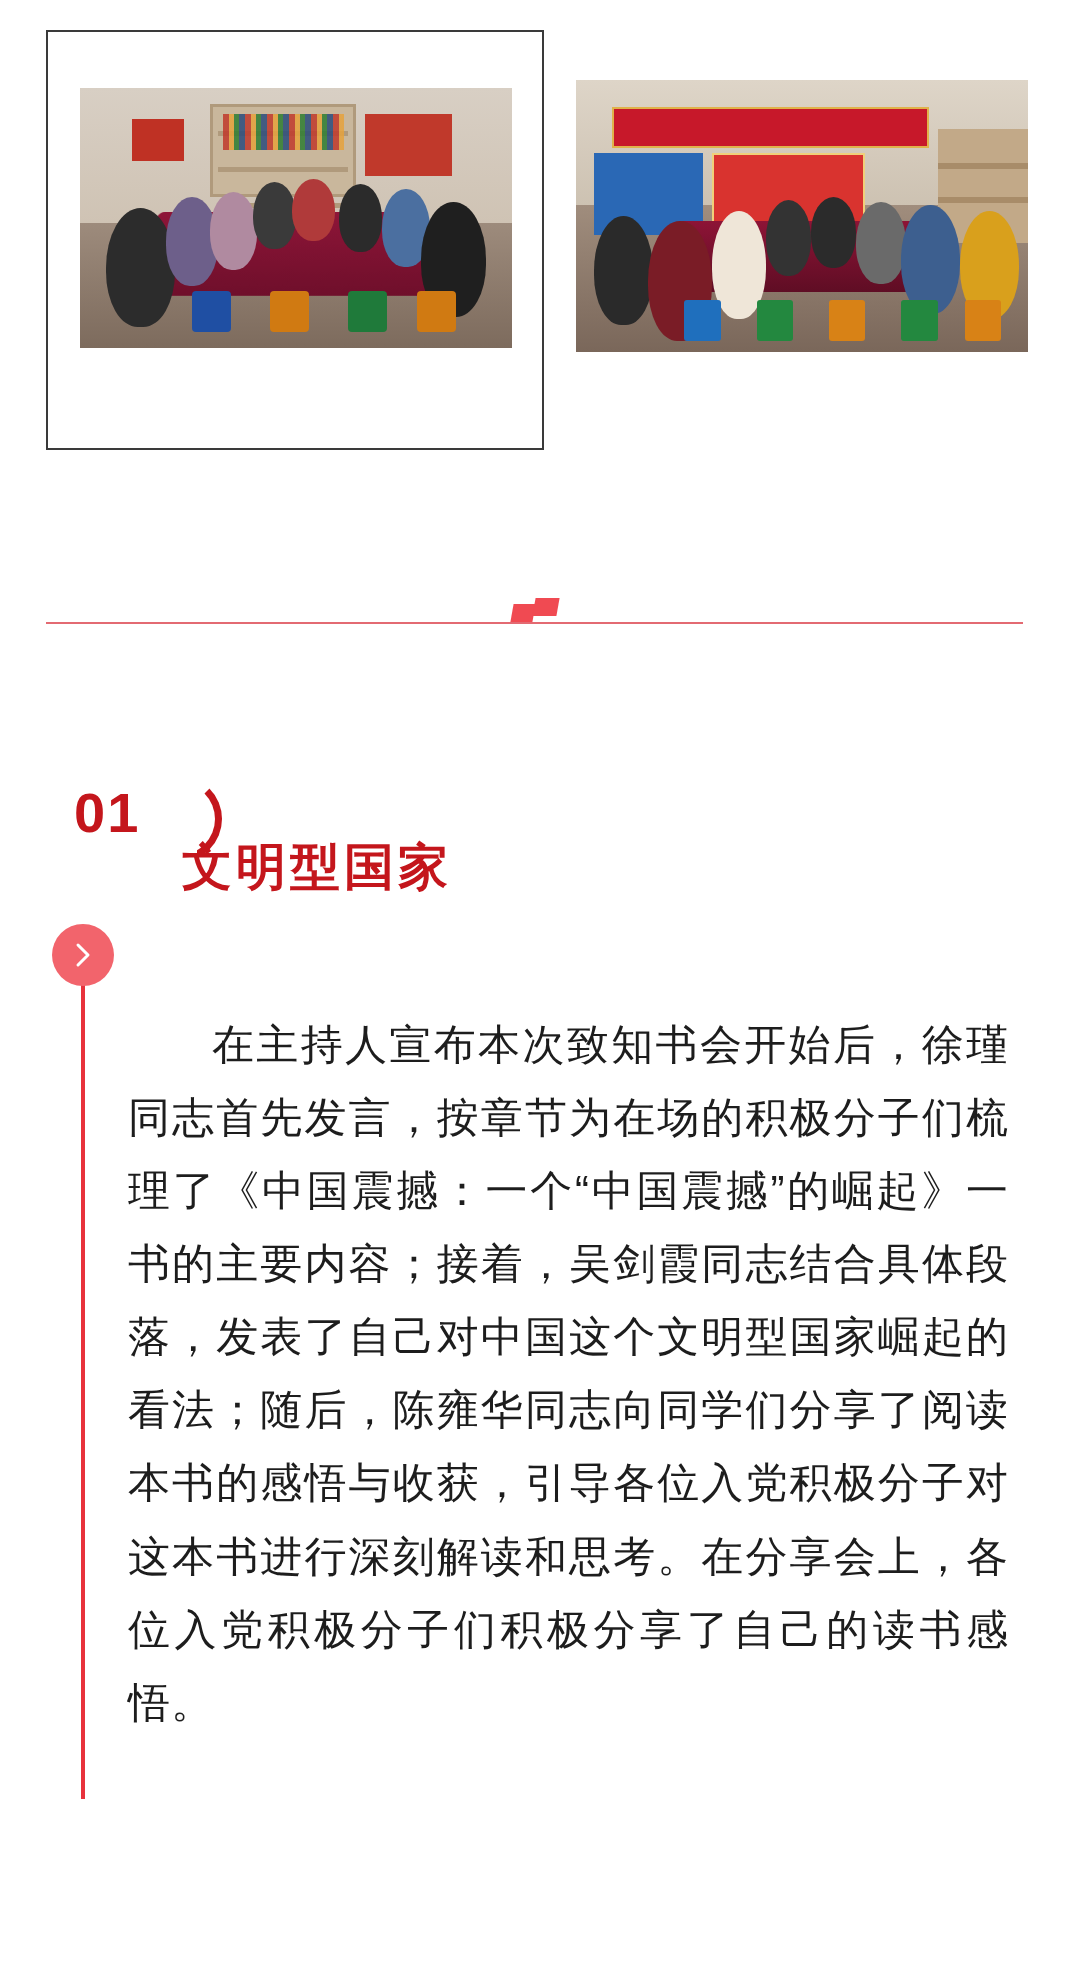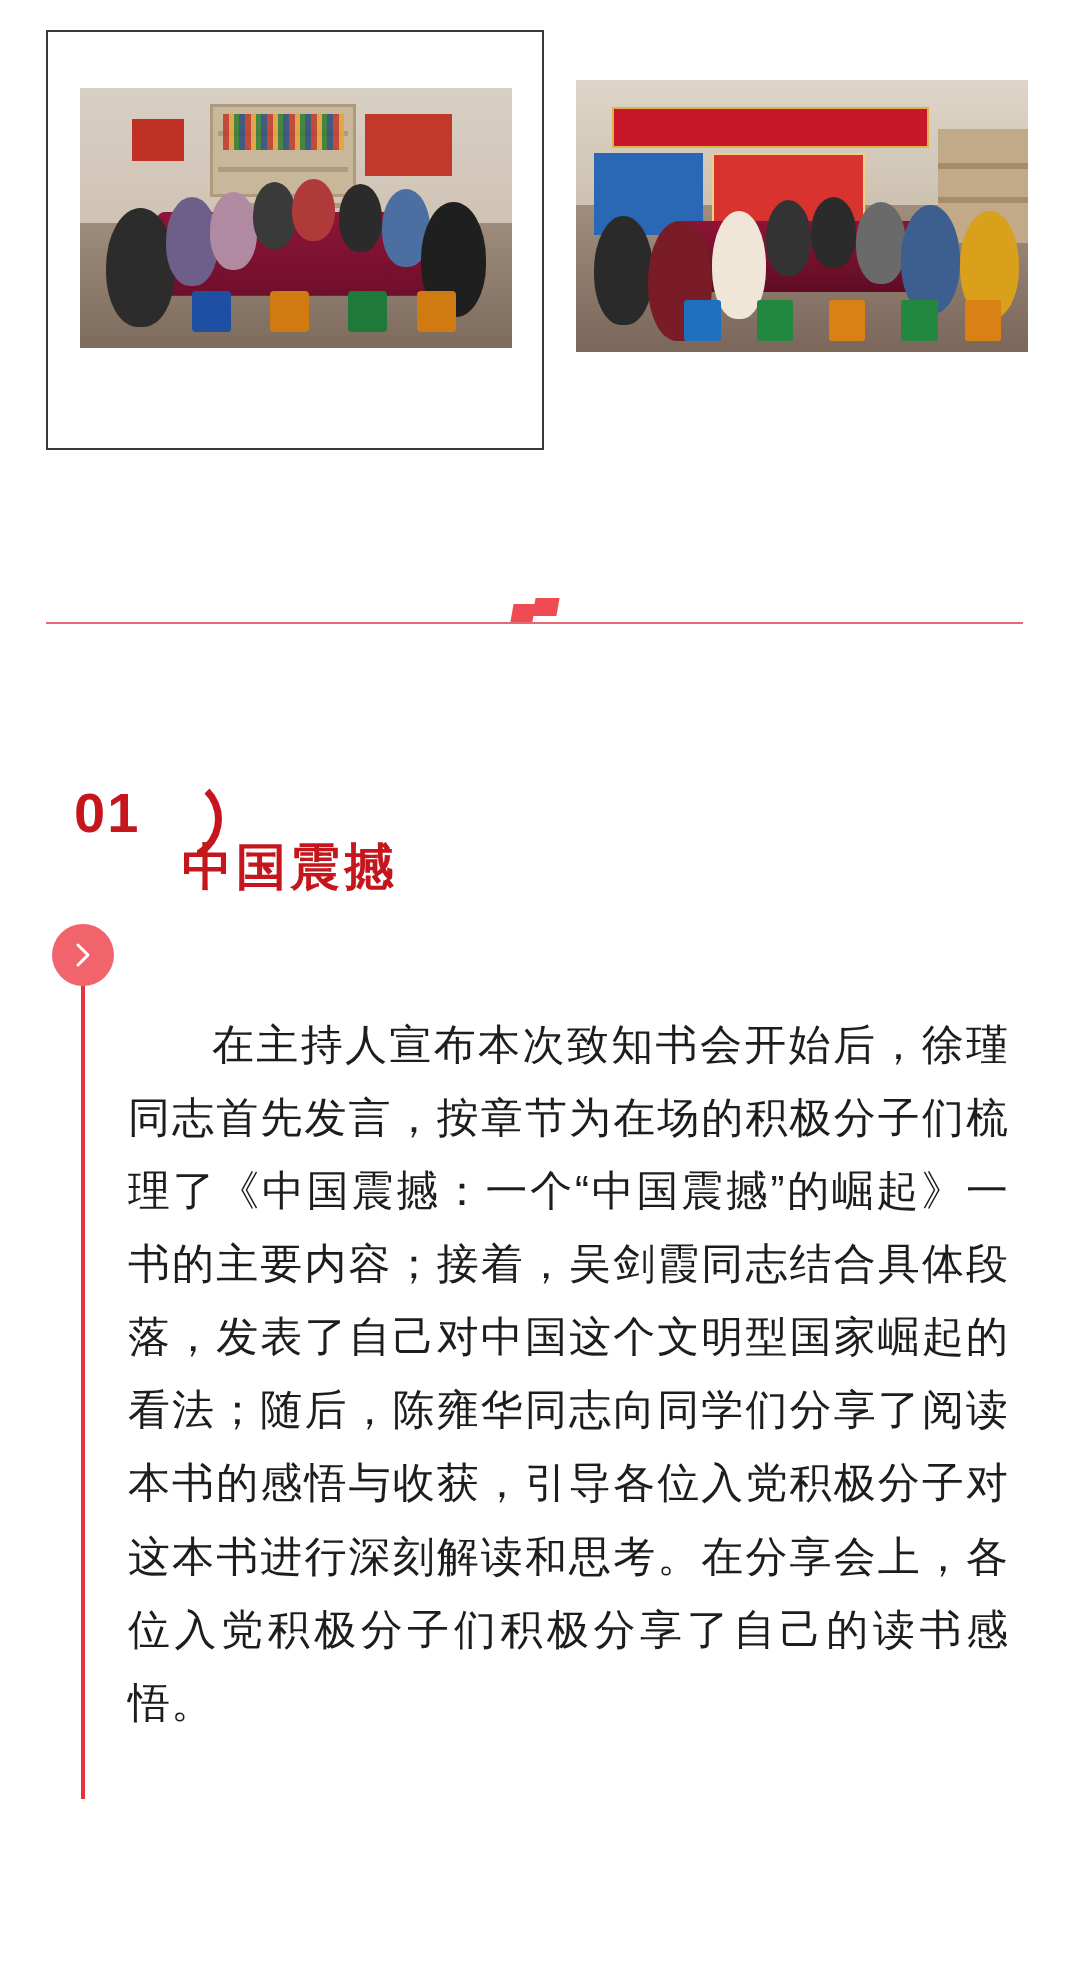--- a/index.html
+++ b/index.html
@@ -315,21 +315,21 @@
       <i class="f2"></i>
   </div>
   <div class="divider-line"></div>
 </div>
 
 <header class="section-head">
   <div class="num-badge">
     <span class="num">01</span>
     <span class="arc"></span>
   </div>
-  <h2 class="section-title">中国震撼</h2>
+  <h2 class="section-title">文明型国家</h2>
 </header>
 
 <section class="body-block">
   <div class="rail"></div>
   <div class="rail-knob">
     <svg width="22" height="26" viewBox="0 0 22 26" aria-hidden="true">
       <path d="M6 3 L16 13 L6 23" fill="none" stroke="#ffffff" stroke-width="3" stroke-linecap="round" stroke-linejoin="round"></path>
     </svg>
   </div>
   <p class="paragraph">在主持人宣布本次致知书会开始后，徐瑾同志首先发言，按章节为在场的积极分子们梳理了《中国震撼：一个“中国震撼”的崛起》一书的主要内容；接着，吴剑霞同志结合具体段落，发表了自己对中国这个文明型国家崛起的看法；随后，陈雍华同志向同学们分享了阅读本书的感悟与收获，引导各位入党积极分子对这本书进行深刻解读和思考。在分享会上，各位入党积极分子们积极分享了自己的读书感悟。</p>

